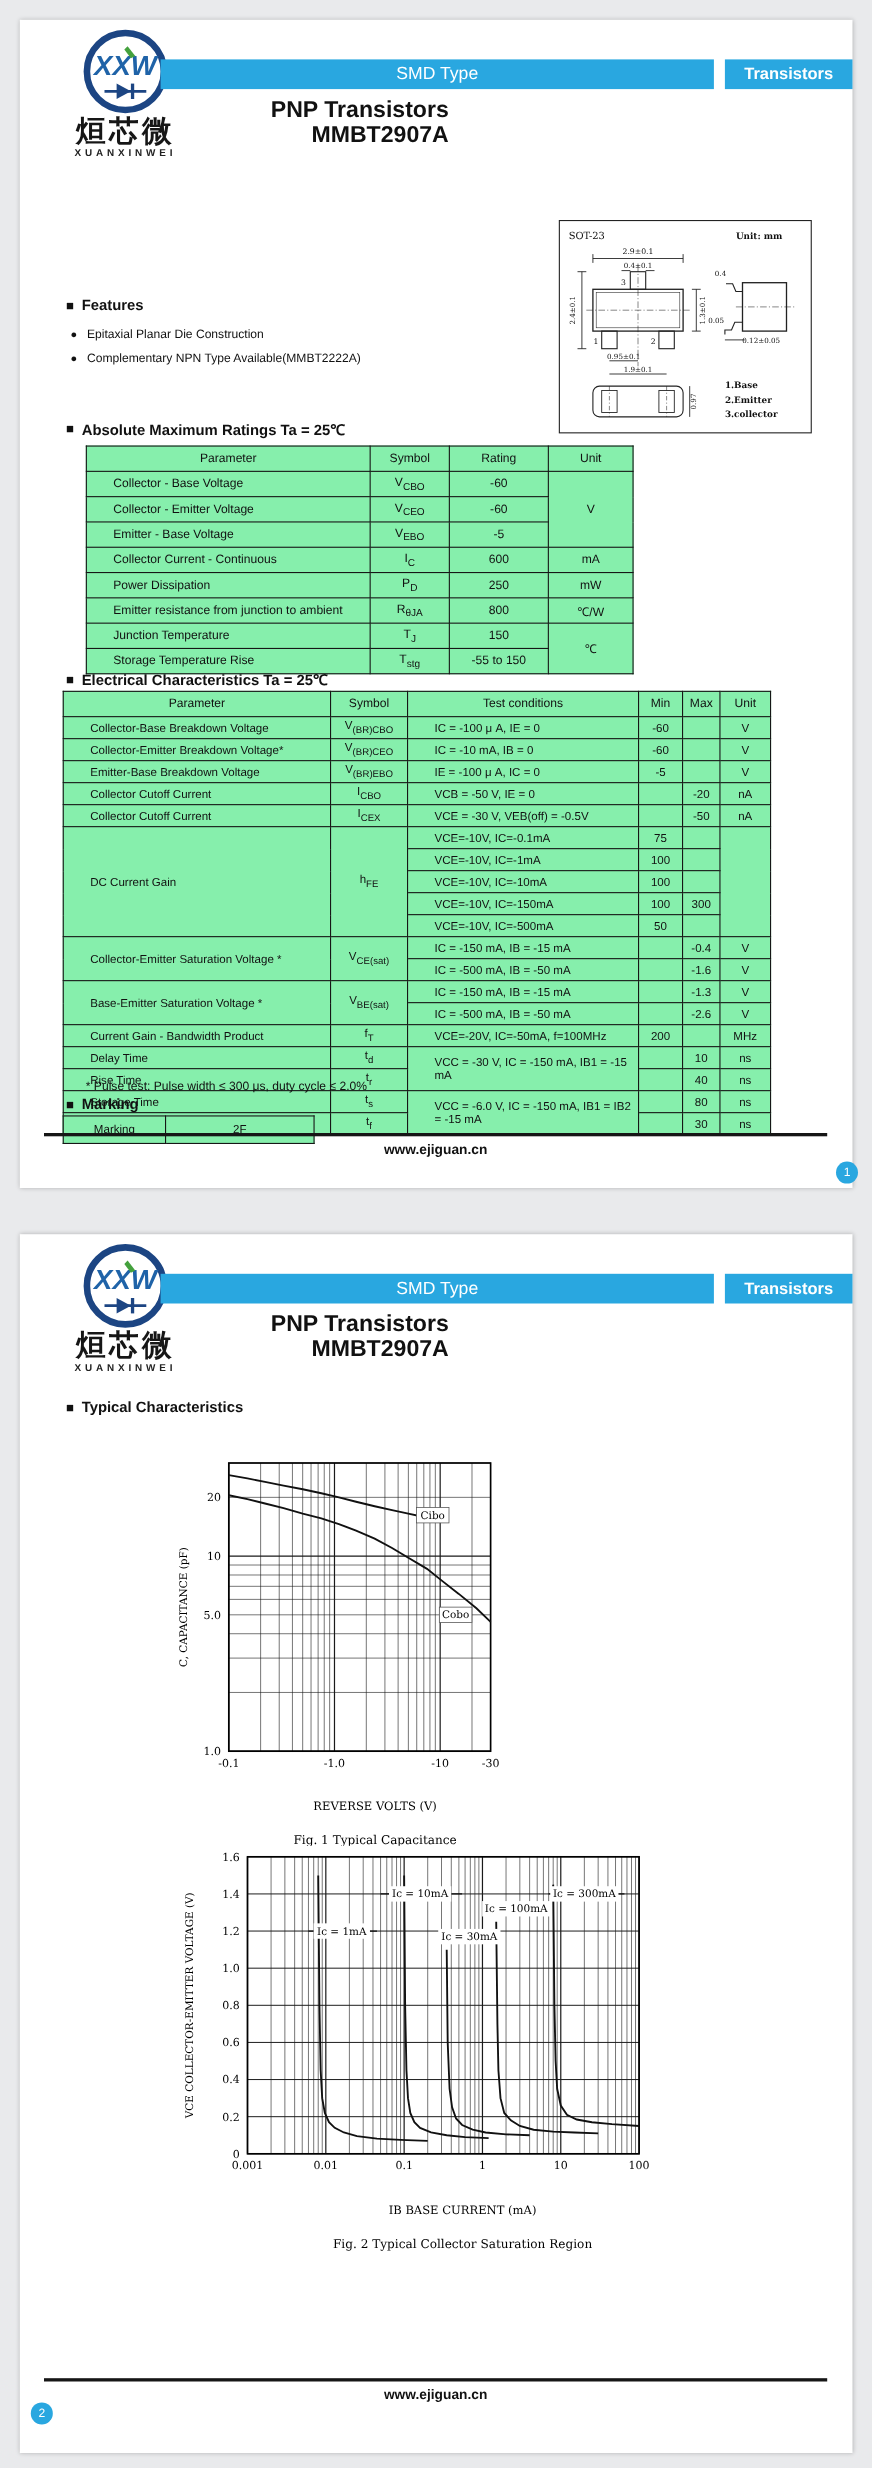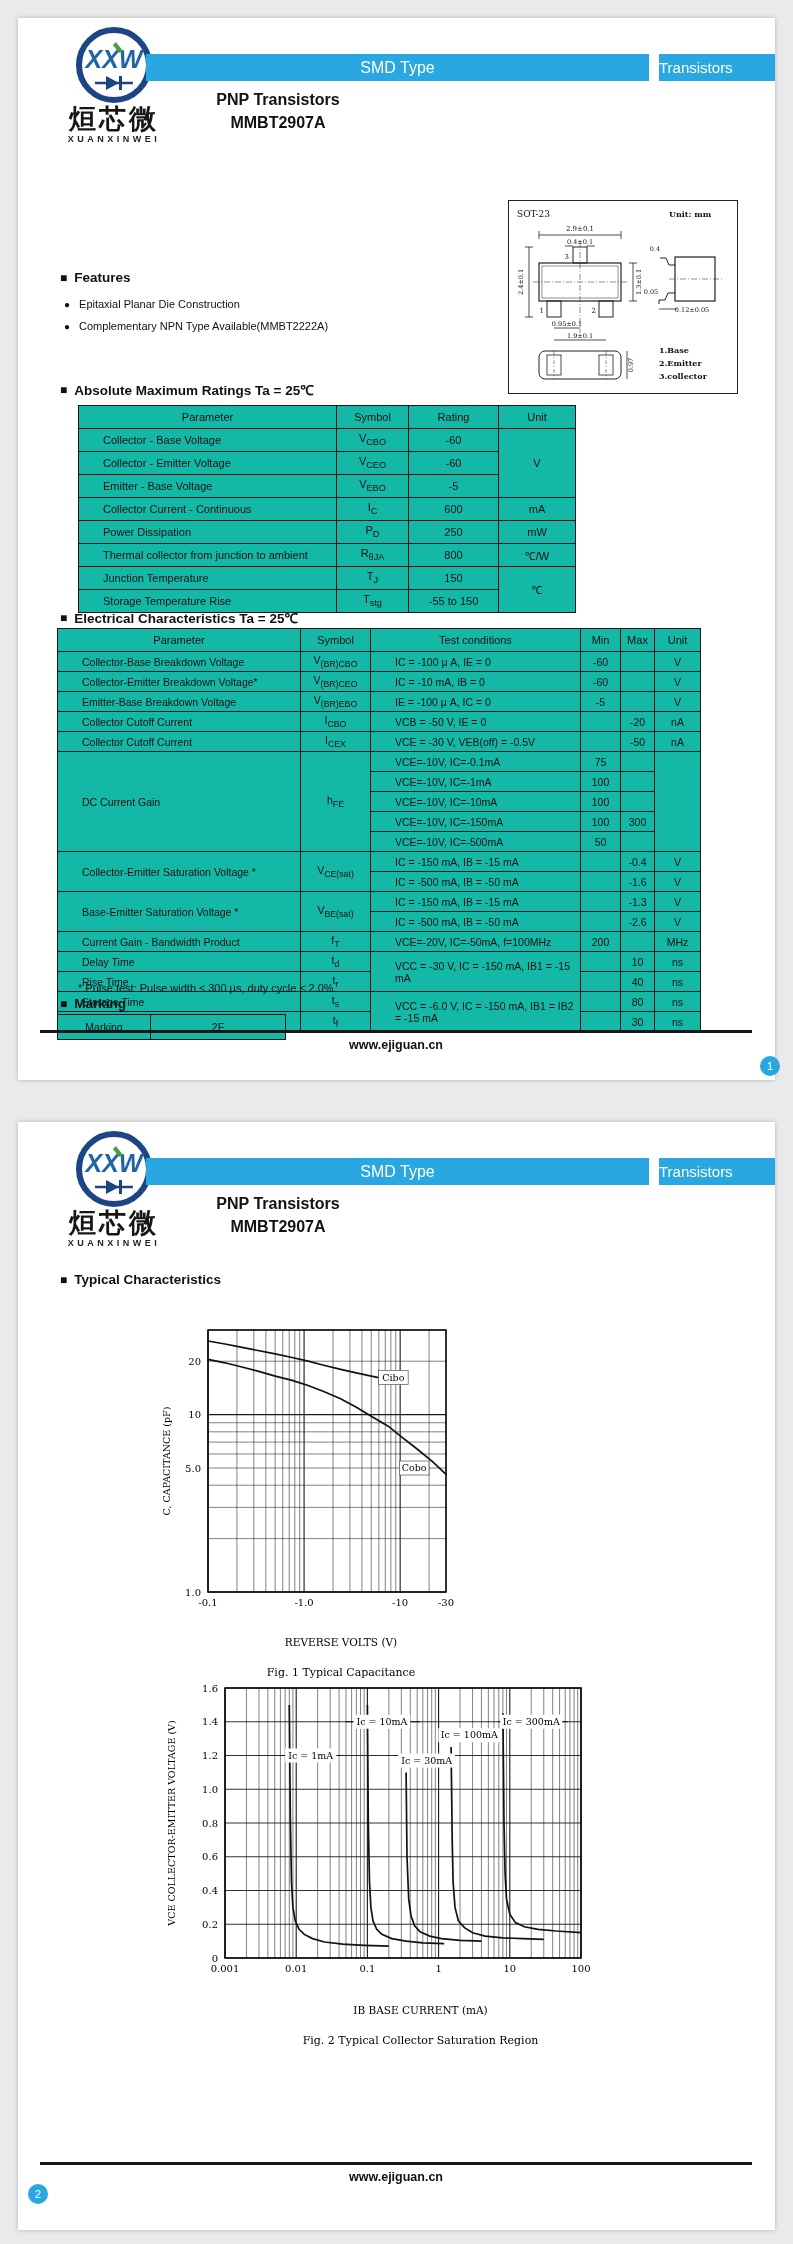--- a/index.html
+++ b/index.html
@@ -6,29 +6,29 @@
   body{background:#e9eaec;width:793px;font-family:"Liberation Sans",sans-serif;color:#111;}
   .page{position:relative;width:757px;margin:0 auto;background:#fff;box-shadow:0 0 4px rgba(0,0,0,.25);}
   #page1{height:1062px;margin-top:18px;}
   #page2{height:1108px;margin-top:42px;margin-bottom:18px;}
   
   .brand{position:absolute;left:40px;top:8px;width:112px;text-align:center;}
   .brand svg{display:block;margin:0 auto;}
   .brand-cn{font-size:27px;font-weight:bold;letter-spacing:3px;line-height:30px;color:#161616;}
   .brand-en{font-size:9px;font-weight:bold;letter-spacing:3.5px;color:#222;}
   .banner{position:absolute;left:128px;top:36px;width:503px;height:27px;line-height:27px;text-align:center;color:#fff;font-size:16px;}
-  .banner-right{position:absolute;left:641px;top:36px;width:116px;height:27px;line-height:27px;text-align:left;color:#fff;font-size:15px;font-weight:normal;}
-  .titles{position:absolute;left:130px;top:70px;width:260px;text-align:center;font-weight:bold;font-size:16px;line-height:23px;}
+  .banner-right{position:absolute;left:641px;top:36px;width:116px;height:27px;line-height:27px;text-align:center;color:#fff;font-size:15px;font-weight:bold;}
+  .titles{position:absolute;left:130px;top:70px;width:260px;text-align:right;font-weight:bold;font-size:21px;line-height:23px;}
   
   .sec{position:absolute;font-size:13.5px;font-weight:bold;display:flex;align-items:center;gap:7px;}
   .sec .mk{font-size:12px;}
   .feat{position:absolute;font-size:11px;display:flex;align-items:center;gap:9px;}
   .feat .bu{font-size:10px;}
   
-  table{border-collapse:collapse;table-layout:fixed;position:absolute;background:#14b8a6;}
+  table{border-collapse:collapse;table-layout:fixed;position:absolute;background:#86efac;}
   th,td{border:1.2px solid #161616;font-size:10.5px;padding:1px 5px;text-align:center;overflow:hidden;}
   th{font-size:11px;font-weight:normal;height:20px;}
   td{height:17px;}
   td.al{text-align:left;padding-left:24px;}
   #absTable th,#absTable td{font-size:11px;}
   #absTable td{height:20px;}
   .footnote{position:absolute;font-size:11px;}
   
   .footline{position:absolute;height:3px;background:#161616;}
   .url{position:absolute;text-align:center;font-size:12.5px;font-weight:bold;}
@@ -186,21 +186,21 @@
           <td>600</td>
           <td>mA</td>
         </tr>
         <tr>
           <td class="al">Power Dissipation</td>
           <td>P<sub>D</sub></td>
           <td>250</td>
           <td>mW</td>
         </tr>
         <tr>
-          <td class="al">Thermal collector from junction to ambient</td>
+          <td class="al">Emitter resistance from junction to ambient</td>
           <td>R<sub>θJA</sub></td>
           <td>800</td>
           <td>℃/W</td>
         </tr>
         <tr>
           <td class="al">Junction Temperature</td>
           <td>T<sub>J</sub></td>
           <td>150</td>
           <td rowspan="2">℃</td>
         </tr>

